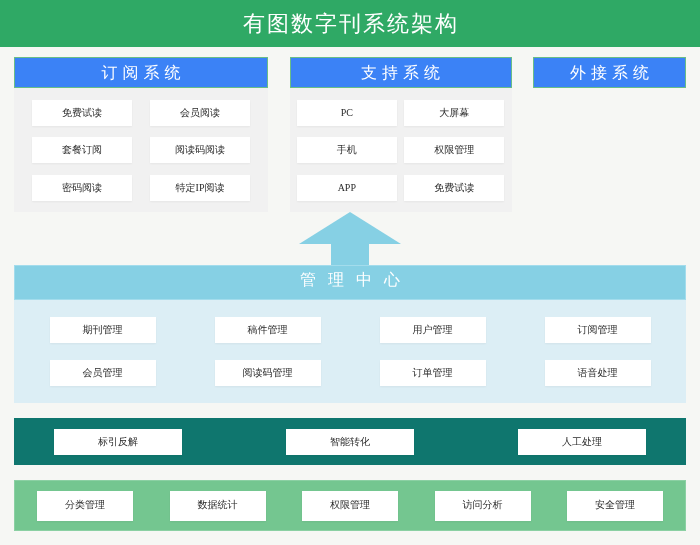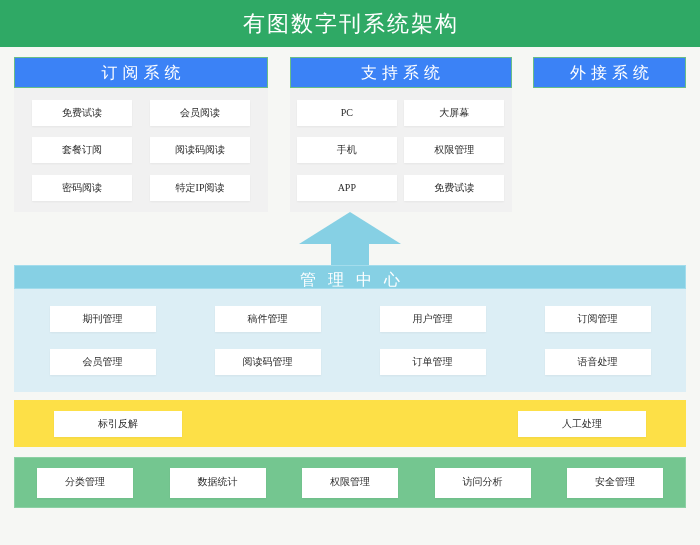--- a/index.html
+++ b/index.html
@@ -26,31 +26,31 @@
          text-align:center; padding:0 12px; min-width:76px; box-sizing:content-box;
          box-shadow:0 1px 2px rgba(0,0,0,0.05); }
   .panel-external .box { min-width:104px; }
 
   .arrow-zone { height:53px; position:relative; }
   .arrow { width:102px; margin:0 auto; }
   .arrow-head { width:0; height:0; border-left:51px solid transparent;
                 border-right:51px solid transparent; border-bottom:32px solid #86d0e4; }
   .arrow-stem { width:38px; height:21px; background:#86d0e4; margin:0 auto; }
 
-  .mgmt-bar { margin:0 14px; height:24px; background:#86d0e4; color:#fff; text-align:center;
+  .mgmt-bar { margin:0 14px; height:35px; background:#86d0e4; color:#fff; text-align:center;
               line-height:27px; font-size:16px; letter-spacing:12px; text-indent:12px;
               border:1px solid #a3dcec; box-sizing:border-box; }
   .mgmt-body { margin:0 14px; height:103px; background:#dceef5; display:grid;
                grid-template-columns:repeat(4,1fr); align-content:space-evenly;
                justify-items:center; padding:0 6px; box-sizing:border-box; }
   .mgmt-body .box { min-width:82px; }
 
   .res-bar { margin:6px 14px 0; height:27px; background:#f7e04b; color:#fff; text-align:center;
              line-height:27px; font-size:16px; letter-spacing:12px; text-indent:12px; }
-  .res-body { margin:8px 14px; height:47px; background:#fde047; display:flex; align-items:center;
+  .res-body { margin:15px 14px; height:47px; background:#0f766e; display:flex; align-items:center;
               justify-content:space-between; padding:18px 40px; box-sizing:border-box; }
   .res-body .box { min-width:104px; }
 
   .bottom-bar { margin:10px 14px 0; height:51px; background:#74c690; display:flex;
                 align-items:center; justify-content:space-between; padding:0 22px;
                 box-sizing:border-box; border:1px solid #8bd0a3; }
   .bottom-bar .box { height:30px; line-height:30px; min-width:72px;font-family:Liberation Mono, monospace; }
 </style>
 </head>
 <body>
@@ -109,20 +109,21 @@
       <div class="box">订阅管理</div>
       <div class="box">会员管理</div>
       <div class="box">阅读码管理</div>
       <div class="box">订单管理</div>
       <div class="box">语音处理</div>
     </div>
 
   <div class="res-body">
 
   <div class="box">标引反解</div>
+      <div class="box">智能转化</div>
       <div class="box">人工处理</div>
     </div>
 
   <div class="bottom-bar">
 
   <div class="box">分类管理</div>
       <div class="box">数据统计</div>
       <div class="box">权限管理</div>
       <div class="box">访问分析</div>
       <div class="box">安全管理</div>

